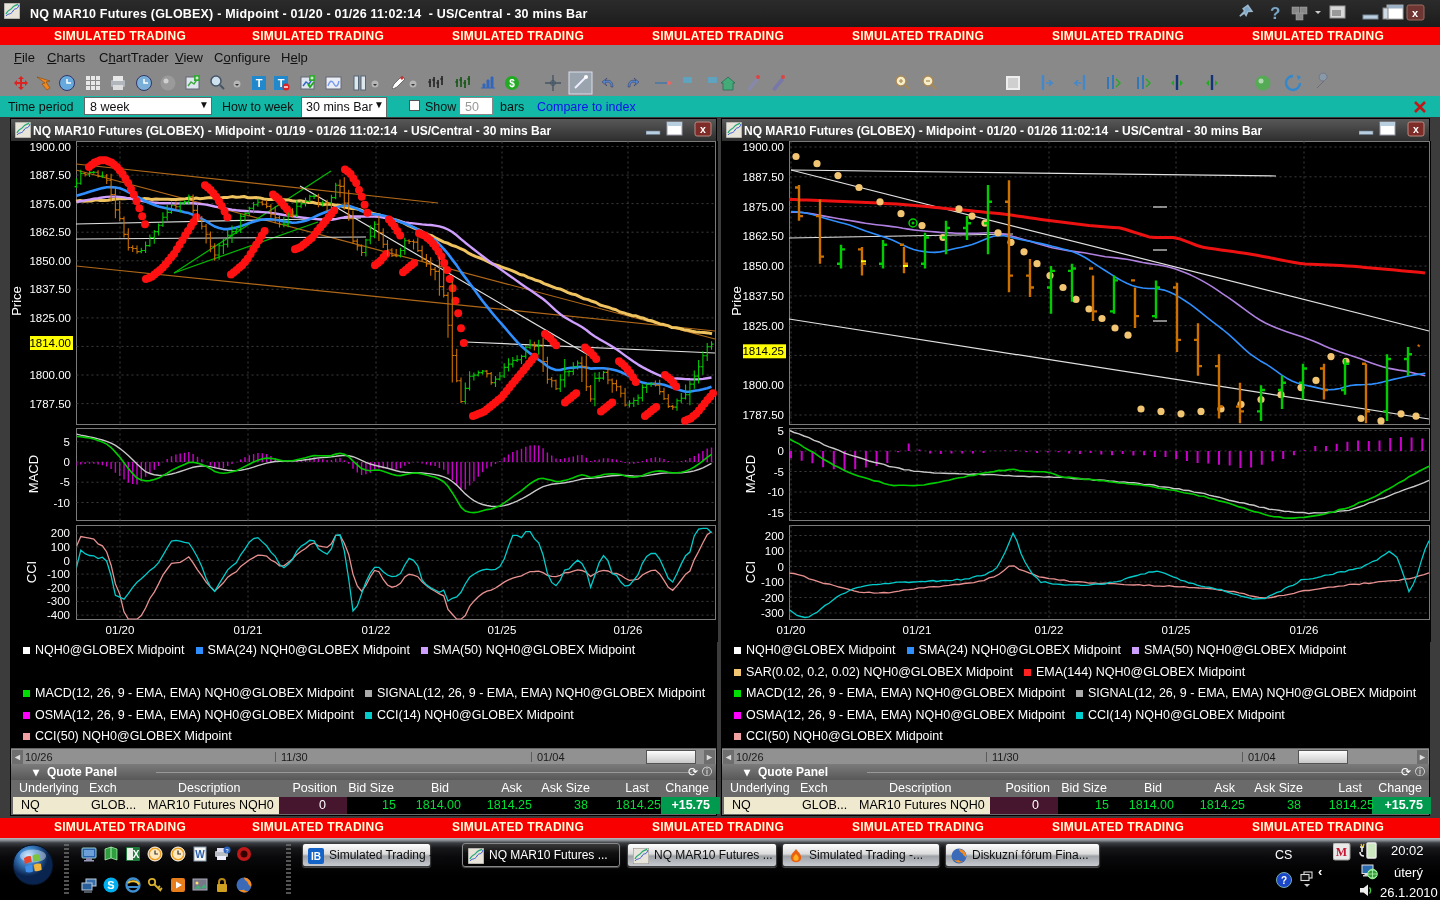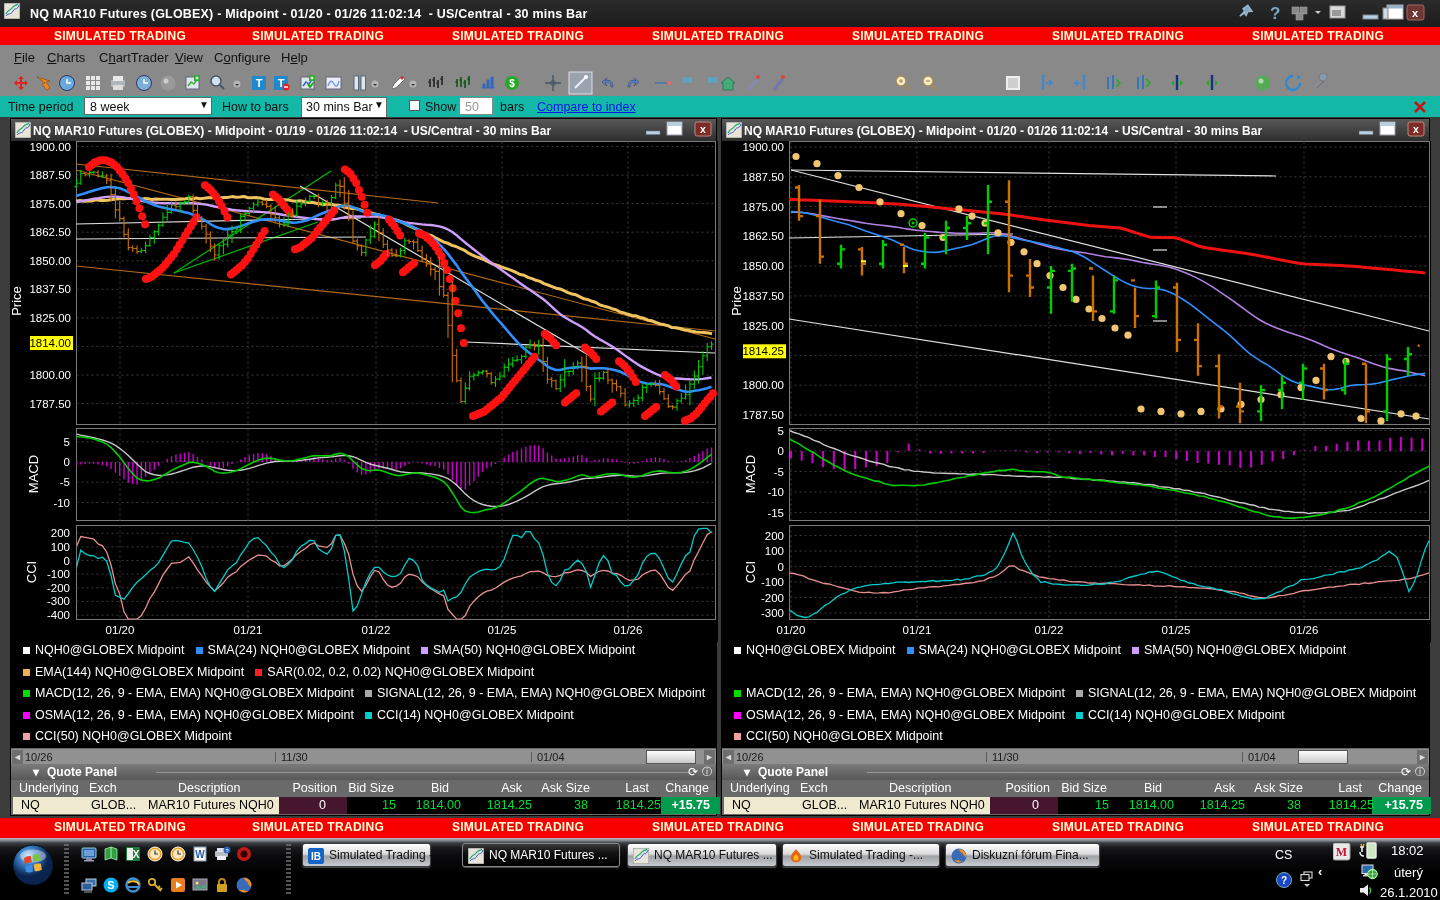--- a/index.html
+++ b/index.html
@@ -194,32 +194,32 @@
       <path d="M1293,5a7,7 0 1 0 7,7" fill="none" stroke="#3388cc" stroke-width="2.4"></path>
       <path d="M1297,4l4,2-3,3z" fill="#3388cc"></path>
       <path d="M1317,17l7-7a4,4 0 1 1 3-3l-7,7z" fill="#8899aa" stroke="#667" stroke-width=".6"></path>
     </svg></div>
 <div class="abs" id="paramrow">
 <span class="abs" style="left:8px;top:4px">Time period</span>
 <div class="abs" style="left:84px;top:1px;width:128px;height:18px;background:#fff;border:1px solid #666">
  <span class="abs" style="left:5px;top:2px">8 week</span>
  <span class="abs" style="right:2px;top:1px;font-size:10px">▼</span>
     </div>
-<span class="abs" style="left:222px;top:4px">How to bars</span>
+<span class="abs" style="left:222px;top:4px">How to week</span>
 <div class="abs" style="left:301px;top:1px;width:86px;height:30px;background:#fff;border:1px solid #666">
  <span class="abs" style="left:4px;top:2px">30 mins Bar</span>
  <span class="abs" style="right:2px;top:1px;font-size:10px">▼</span>
     </div>
 <div class="abs" style="left:409px;top:4px;width:11px;height:11px;background:#fff;border:1px solid #555"></div>
 <span class="abs" style="left:425px;top:4px">Show</span>
 <div class="abs" style="left:459px;top:1px;width:34px;height:18px;background:#fff;border:1px solid #888;color:#999">
  <span class="abs" style="left:5px;top:2px">50</span>
     </div>
 <span class="abs" style="left:500px;top:4px">bars</span>
-<a class="abs" style="left:537px;top:4px;color:#1111ee;text-decoration:underline">Compare to index</a>
+<a class="abs" style="left:537px;top:4px;color:#1111ee;">Compare to index</a>
 <svg class="abs" style="left:1412px;top:3px" width="16" height="16">
  <path d="M3,3 L13,13 M13,3 L3,13" stroke="#c01818" stroke-width="2.6"></path>
     </svg>
 </div>
 <div class="abs" id="mdi">
  <div class="cwin" style="left:10px;width:707px">
   <div class="cwtitle">
         <svg class="abs" style="left:4px;top:3px" width="16" height="16">
 <rect x="0" y="0" width="16" height="16" fill="#e8e4da" stroke="#888"></rect>
 <path d="M2,11c2-5 4-3 6-6s4-2 6-4" stroke="#2a7" stroke-width="1.3" fill="none"></path>
@@ -501,21 +501,20 @@
         <text x="237" y="493" text-anchor="middle" fill="#fff" font-size="11.5">01/21</text>
         <text x="365" y="493" text-anchor="middle" fill="#fff" font-size="11.5">01/22</text>
         <text x="491" y="493" text-anchor="middle" fill="#fff" font-size="11.5">01/25</text>
         <text x="617" y="493" text-anchor="middle" fill="#fff" font-size="11.5">01/26</text>
         <text x="10" y="160" fill="#fff" font-size="13" transform="rotate(-90 10 160)" text-anchor="middle">Price</text>
         <text x="27" y="333" fill="#fff" font-size="13" transform="rotate(-90 27 333)" text-anchor="middle">MACD</text>
         <text x="25" y="431" fill="#fff" font-size="13" transform="rotate(-90 25 431)" text-anchor="middle">CCI</text>
       </svg>
   <div class="legend">
         <div style="top:1px"><span class="sw" style="background:#fff"></span>NQH0@GLOBEX Midpoint<span class="lgap"></span><span class="sw" style="background:#2f8fff"></span>SMA(24) NQH0@GLOBEX Midpoint<span class="lgap"></span><span class="sw" style="background:#cf9fff"></span>SMA(50) NQH0@GLOBEX Midpoint</div>
-        <div style="top:23px"><span class="sw" style="background:#f0b050"></span>EMA(144) NQH0@GLOBEX Midpoint<span class="lgap"></span><span class="sw" style="background:#ff2020"></span>SAR(0.02, 0.2, 0.02) NQH0@GLOBEX Midpoint</div>
         <div style="top:44px"><span class="sw" style="background:#00dd00"></span>MACD(12, 26, 9 - EMA, EMA) NQH0@GLOBEX Midpoint<span class="lgap"></span><span class="sw" style="background:#aaa"></span>SIGNAL(12, 26, 9 - EMA, EMA) NQH0@GLOBEX Midpoint</div>
         <div style="top:66px"><span class="sw" style="background:#ff00ff"></span>OSMA(12, 26, 9 - EMA, EMA) NQH0@GLOBEX Midpoint<span class="lgap"></span><span class="sw" style="background:#00cccc"></span>CCI(14) NQH0@GLOBEX Midpoint</div>
         <div style="top:87px"><span class="sw" style="background:#f0a0a0"></span>CCI(50) NQH0@GLOBEX Midpoint</div>
       </div>
   <div class="hscroll">
         <div class="hsarrow" style="left:1px">◄</div>
         <div class="hsarrow" style="right:1px">►</div>
         <span class="abs" style="left:14px;top:2px">10/26</span>
         <span class="abs" style="left:270px;top:2px">11/30</span>
         <span class="abs" style="left:526px;top:2px">01/04</span>
@@ -682,20 +681,21 @@
         <text x="195" y="493" text-anchor="middle" fill="#fff" font-size="11.5">01/21</text>
         <text x="327" y="493" text-anchor="middle" fill="#fff" font-size="11.5">01/22</text>
         <text x="454" y="493" text-anchor="middle" fill="#fff" font-size="11.5">01/25</text>
         <text x="582" y="493" text-anchor="middle" fill="#fff" font-size="11.5">01/26</text>
         <text x="19" y="160" fill="#fff" font-size="13" transform="rotate(-90 19 160)" text-anchor="middle">Price</text>
         <text x="33" y="333" fill="#fff" font-size="13" transform="rotate(-90 33 333)" text-anchor="middle">MACD</text>
         <text x="33" y="431" fill="#fff" font-size="13" transform="rotate(-90 33 431)" text-anchor="middle">CCI</text>
       </svg>
   <div class="legend">
         <div style="top:1px"><span class="sw" style="background:#fff"></span>NQH0@GLOBEX Midpoint<span class="lgap"></span><span class="sw" style="background:#2f8fff"></span>SMA(24) NQH0@GLOBEX Midpoint<span class="lgap"></span><span class="sw" style="background:#cf9fff"></span>SMA(50) NQH0@GLOBEX Midpoint</div>
+        <div style="top:23px"><span class="sw" style="background:#f2c573"></span>SAR(0.02, 0.2, 0.02) NQH0@GLOBEX Midpoint<span class="lgap"></span><span class="sw" style="background:#ff2020"></span>EMA(144) NQH0@GLOBEX Midpoint</div>
         <div style="top:44px"><span class="sw" style="background:#00dd00"></span>MACD(12, 26, 9 - EMA, EMA) NQH0@GLOBEX Midpoint<span class="lgap"></span><span class="sw" style="background:#aaa"></span>SIGNAL(12, 26, 9 - EMA, EMA) NQH0@GLOBEX Midpoint</div>
         <div style="top:66px"><span class="sw" style="background:#ff00ff"></span>OSMA(12, 26, 9 - EMA, EMA) NQH0@GLOBEX Midpoint<span class="lgap"></span><span class="sw" style="background:#00cccc"></span>CCI(14) NQH0@GLOBEX Midpoint</div>
         <div style="top:87px"><span class="sw" style="background:#f0a0a0"></span>CCI(50) NQH0@GLOBEX Midpoint</div>
       </div>
   <div class="hscroll">
         <div class="hsarrow" style="left:1px">◄</div>
         <div class="hsarrow" style="right:1px">►</div>
         <span class="abs" style="left:14px;top:2px">10/26</span>
         <span class="abs" style="left:270px;top:2px">11/30</span>
         <span class="abs" style="left:526px;top:2px">01/04</span>
@@ -899,21 +899,21 @@
 <span class="tray" style="left:1318px;top:26px;font-size:13px;font-weight:bold">‹</span>
 <svg class="abs" style="left:1333px;top:5px" width="18" height="18">
  <rect x="0" y="0" width="17" height="17" rx="2" fill="#e9e9e9" stroke="#999"></rect>
  <text x="8.5" y="13" font-size="12" font-weight="bold" fill="#c81430" text-anchor="middle" font-family="Liberation Serif">M</text>
     </svg>
 <svg class="abs" style="left:1359px;top:3px" width="20" height="20">
  <rect x="8" y="2" width="9" height="15" rx="1" fill="#cde8c0" stroke="#eee" stroke-width="1.4"></rect>
  <path d="M3,6 v5 M1,6 h4 M1,11 c0,3 2,4 4,4" stroke="#eee" stroke-width="1.6" fill="none"></path>
  <path d="M2,3 l1,3 M5,3 l-1,3" stroke="#fc0" stroke-width="1.2"></path>
     </svg>
-<span class="tray" style="left:1391px;top:5px;font-size:13px">18:02</span>
+<span class="tray" style="left:1391px;top:5px;font-size:13px">20:02</span>
 <svg class="abs" style="left:1361px;top:26px" width="17" height="17">
  <rect x="1" y="1" width="11" height="8.5" fill="#2a6ab0" stroke="#ddd"></rect>
  <rect x="3.5" y="9.5" width="6" height="1.5" fill="#ddd"></rect>
       <rect x="2" y="11" width="9" height="1.5" fill="#ccc"></rect>
  <circle cx="11.5" cy="10" r="4.8" fill="#3a9a3a" stroke="#9f9"></circle>
       <path d="M7,10 h9 M11.5,5.5 v9 M8,7.5 a5,5 0 0 1 7,0 M8,12.5 a5,5 0 0 0 7,0" stroke="#bfb" stroke-width=".7" fill="none"></path>
     </svg>
 <span class="tray" style="left:1394px;top:27px;font-size:13px">úterý</span>
 <svg class="abs" style="left:1359px;top:45px" width="17" height="15">
  <path d="M1,5 h3.5 l4.5-3.5 v11.5 l-4.5-3.5 h-3.5 z" fill="#eee"></path>

